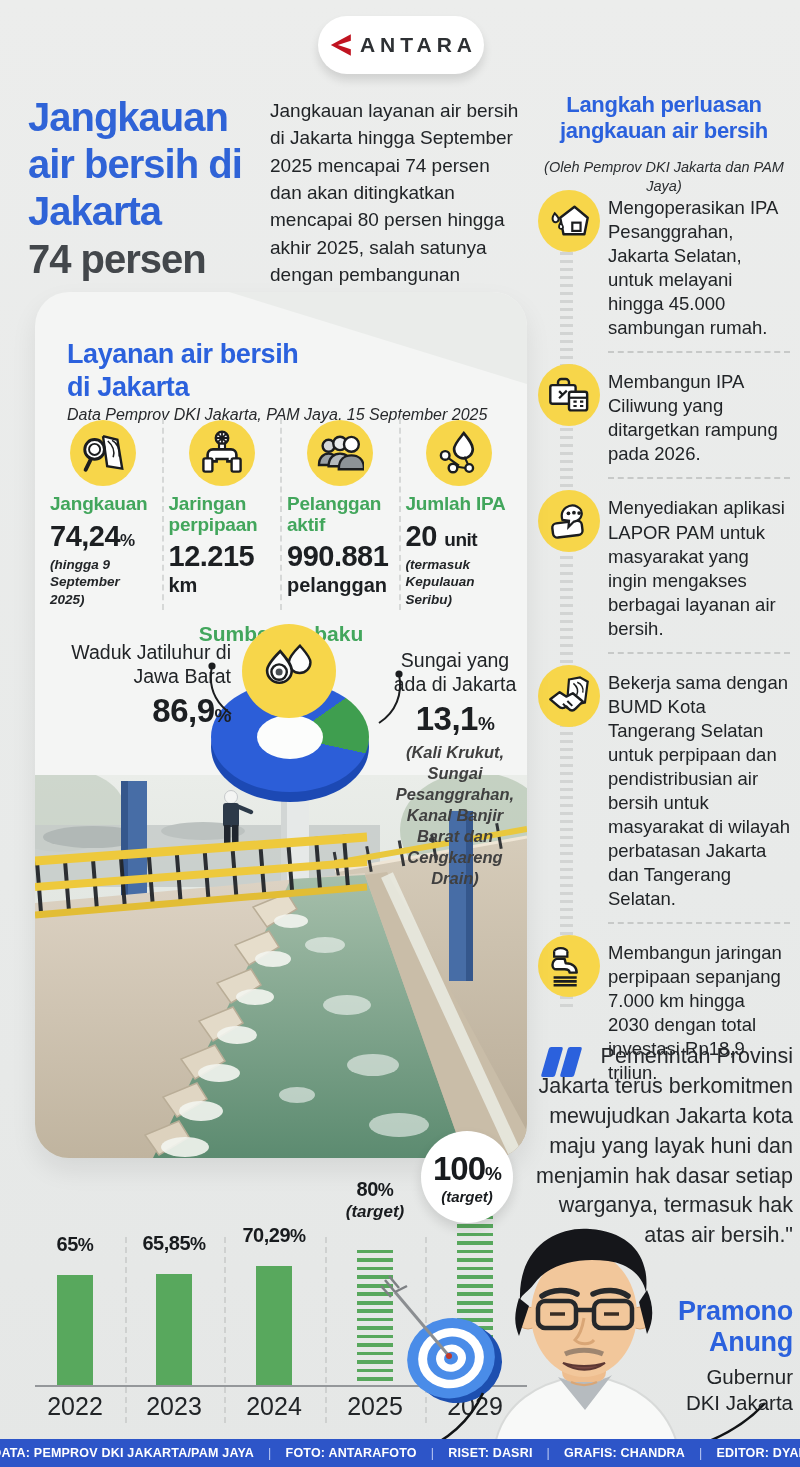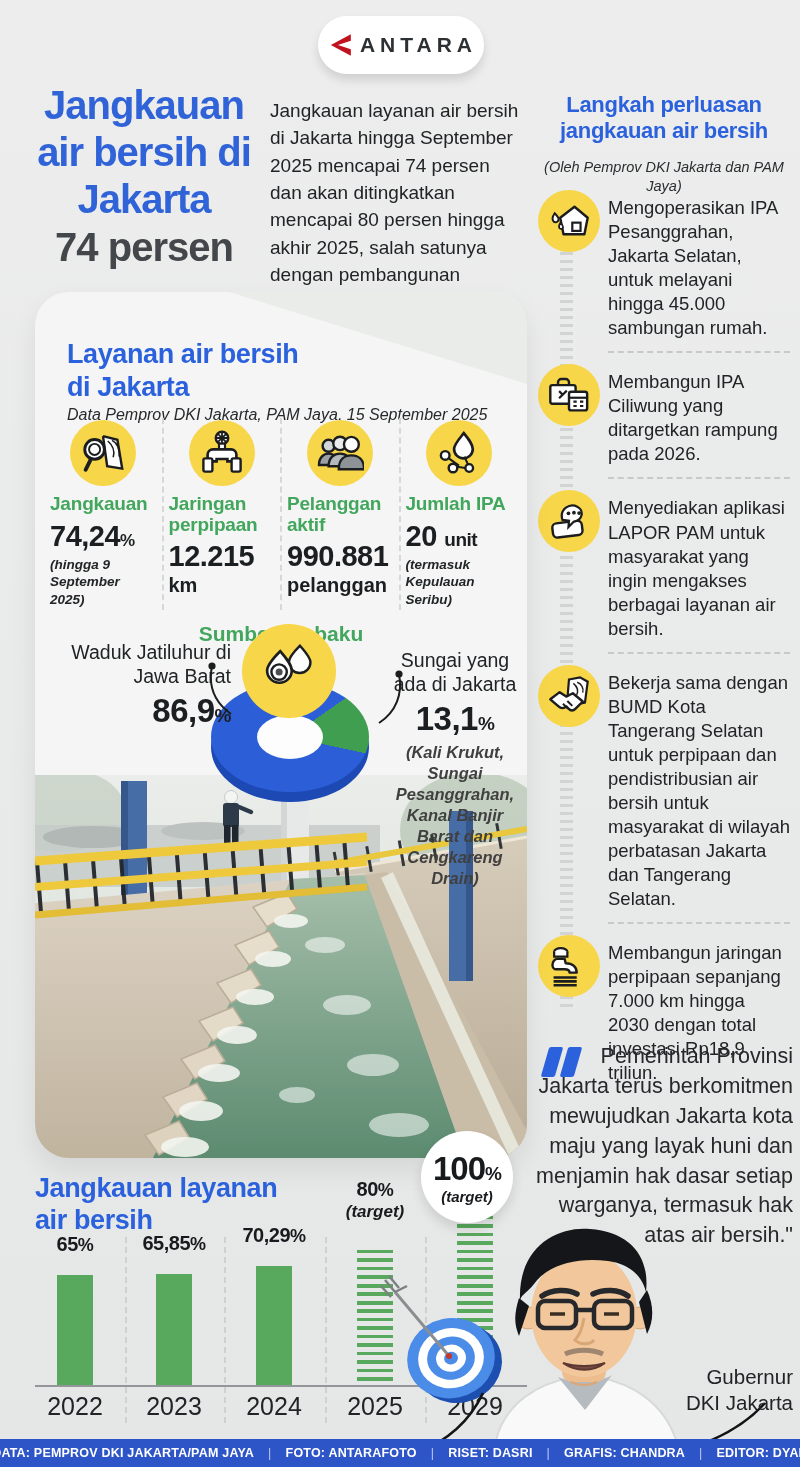--- a/index.html
+++ b/index.html
@@ -8,21 +8,21 @@
          background:linear-gradient(180deg,#ecedec 0%,#e8eae9 60%,#e5e7e6 100%);
          font-family:"Liberation Sans","DejaVu Sans",sans-serif;color:#232629;}
   .abs{position:absolute;}
 
   
   .logo-pill{left:318px;top:16px;width:166px;height:58px;background:#fff;border-radius:29px;
     box-shadow:0 6px 10px rgba(0,0,0,.12);display:flex;align-items:center;justify-content:center;gap:5px;z-index:6;}
   .logo-word{font-size:21px;font-weight:bold;letter-spacing:5px;color:#2d3033;}
 
   
-  .headline{left:28px;top:82px;width:232px;text-align:center;font-weight:bold;letter-spacing:-1px;line-height:1.17;}
+  .headline{left:28px;top:94px;width:232px;text-align:left;font-weight:bold;letter-spacing:-1px;line-height:1.17;}
   .headline .t1{font-size:40px;color:#2f63d7;}
   .headline .t2{font-size:40px;color:#43474b;margin-top:2px;}
 
   .intro{left:270px;top:97px;width:250px;font-size:19px;line-height:1.44;color:#212427;}
 
   
   .rc{left:538px;top:92px;width:252px;}
   .rc-title{font-size:22px;font-weight:bold;color:#2b61dd;text-align:center;line-height:1.2;letter-spacing:-.3px;}
   .rc-sub{font-size:14.5px;font-style:italic;text-align:center;margin-top:13px;line-height:1.3;color:#2b2e31;}
   .timeline{position:absolute;left:538px;top:190px;width:252px;}
@@ -387,21 +387,20 @@
         </g>
         <line x1="2" y1="112" x2="332" y2="86" stroke="#23262a" stroke-width="56" stroke-dasharray="4 24" opacity=".95"></line>
         <line x1="0" y1="86" x2="332" y2="62" stroke="#eec93c" stroke-width="9"></line>
         <line x1="0" y1="112" x2="332" y2="87" stroke="#eec93c" stroke-width="8"></line>
         <line x1="0" y1="140" x2="332" y2="112" stroke="#e2bd35" stroke-width="7"></line>
       </svg>
     </div>
   </div>
 
   <div class="abs chart">
-    <div class="chart-title">Jangkauan layanan air bersih</div>
     <div id="chart-bars">
         <div class="chart-sep" style="left: 90px;"></div>
         <div class="chart-sep" style="left: 189px;"></div>
         <div class="chart-sep" style="left: 290px;"></div>
         <div class="chart-sep" style="left: 390px;"></div>
         <div class="bar solid" style="left: 22px; top: 135px; width: 36px; height: 110px;"></div>
         <div class="bar-label" style="left: -35px; top: 93px;"><span class="num">65</span><span class="pct">%</span></div>
         <div class="bar solid" style="left: 121px; top: 134px; width: 36px; height: 111px;"></div>
         <div class="bar-label" style="left: 64px; top: 92px;"><span class="num">65,85</span><span class="pct">%</span></div>
         <div class="bar solid" style="left: 221px; top: 126px; width: 36px; height: 119px;"></div>
@@ -445,20 +444,21 @@
   <svg class="abs swoosh">
     <path d="M483 18 C470 46 448 66 415 79" stroke="#121416" stroke-width="2.6" fill="none"></path>
     <path d="M765 28 C738 58 693 77 642 85" stroke="#121416" stroke-width="2.6" fill="none"></path>
   </svg>
 
   <div class="abs qmark">
       <i></i>
       <i></i>
     </div>
   <div class="abs quote-text"><span class="indent"></span><span>Pemerintah Provinsi Jakarta terus berkomitmen mewujudkan Jakarta kota maju yang layak huni dan menjamin hak dasar setiap warganya, termasuk hak atas air bersih."</span></div>
+  <div class="abs quote-author">Pramono Anung</div>
   <div class="abs quote-role">
     <div>Gubernur</div>
       <div>DKI Jakarta</div>
   </div>
 
   <svg class="abs portrait" viewBox="0 0 188 216">
     <path d="M4 216 C14 178 46 160 80 153 L106 153 C142 160 172 180 184 216 Z" fill="#f8f9f8" stroke="#d8dad9" stroke-width="2"></path>
     <path d="M66 153 L93 186 L120 151 C106 160 82 160 66 153 Z" fill="#b6bbbf"></path>
     <rect x="70" y="124" width="44" height="34" rx="10" fill="#eebd8e"></rect>
     <rect x="70" y="124" width="44" height="12" fill="#d9a676" opacity=".6"></rect>

